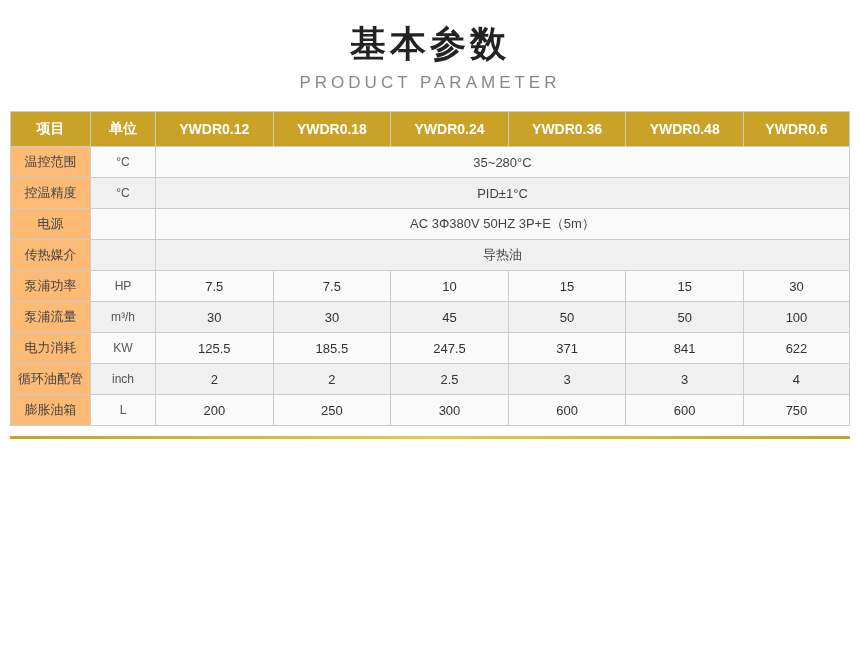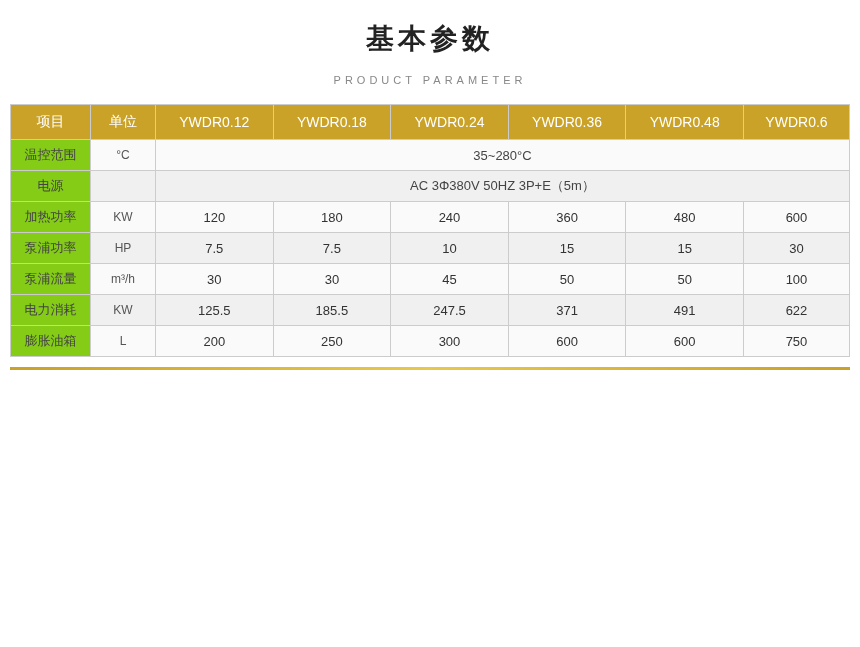--- a/index.html
+++ b/index.html
@@ -7,58 +7,58 @@
       background: #fff;
       font-family: "Microsoft YaHei", "SimHei", Arial, sans-serif;
       width: 860px;
       min-height: 647px;
       display: flex;
       flex-direction: column;
       align-items: center;
       padding: 20px 10px 20px 10px;
     }
     .main-title {
-      font-size: 28px;
+      font-size: 36px;
       font-weight: bold;
       color: #222;
       letter-spacing: 4px;
-      margin-bottom: 16px;
+      margin-bottom: 4px;
     }
     .sub-title {
-      font-size: 11px;
+      font-size: 17px;
       color: #888;
       letter-spacing: 4px;
       margin-bottom: 18px;
     }
     .param-table {
       width: 840px;
       border-collapse: collapse;
       font-size: 13px;
     }
     .param-table th, .param-table td {
       border: 1px solid #ccc;
       text-align: center;
       padding: 6px 4px;
       color: #333;
     }
     .param-table thead th {
       background: #c9a227;
       color: #fff;
-      font-weight: normal;
+      font-weight: bold;
       font-size: 14px;
       padding: 8px 4px;
     }
     .param-table tbody tr:nth-child(odd) {
       background: #fafafa;
     }
     .param-table tbody tr:nth-child(even) {
       background: #f0f0f0;
     }
     .param-table td.row-label {
-      background: #84cc16;
+      background: #fdba74;
       font-weight: normal;
       color: #444;
       text-align: center;
       width: 80px;
     }
     .param-table td.unit-cell {
       color: #555;
       width: 65px;
       font-size: 12px;
     }
@@ -92,33 +92,33 @@
         <th>YWDR0.6</th>
       </tr>
   </thead>
   <tbody id="table-body">
   <tr>
         <td class="row-label">温控范围</td>
         <td class="unit-cell">°C</td>
         <td colspan="6" class="span-cell">35~280°C</td>
       </tr>
       <tr>
+        <td class="row-label">控温精度</td>
+        <td class="unit-cell">°C</td>
+        <td colspan="6" class="span-cell">PID±1°C</td>
+      </tr>
+      <tr>
         <td class="row-label">电源</td>
         <td class="unit-cell"></td>
         <td colspan="6" class="span-cell">AC 3Φ380V 50HZ 3P+E（5m）</td>
       </tr>
       <tr>
-        <td class="row-label">加热功率</td>
-        <td class="unit-cell">KW</td>
-        <td>120</td>
-        <td>180</td>
-        <td>240</td>
-        <td>360</td>
-        <td>480</td>
-        <td>600</td>
+        <td class="row-label">传热媒介</td>
+        <td class="unit-cell"></td>
+        <td colspan="6" class="span-cell">导热油</td>
       </tr>
       <tr>
         <td class="row-label">泵浦功率</td>
         <td class="unit-cell">HP</td>
         <td>7.5</td>
         <td>7.5</td>
         <td>10</td>
         <td>15</td>
         <td>15</td>
         <td>30</td>
@@ -133,22 +133,32 @@
         <td>50</td>
         <td>100</td>
       </tr>
       <tr>
         <td class="row-label">电力消耗</td>
         <td class="unit-cell">KW</td>
         <td>125.5</td>
         <td>185.5</td>
         <td>247.5</td>
         <td>371</td>
-        <td>491</td>
+        <td>841</td>
         <td>622</td>
+      </tr>
+      <tr>
+        <td class="row-label">循环油配管</td>
+        <td class="unit-cell">inch</td>
+        <td>2</td>
+        <td>2</td>
+        <td>2.5</td>
+        <td>3</td>
+        <td>3</td>
+        <td>4</td>
       </tr>
       <tr>
         <td class="row-label">膨胀油箱</td>
         <td class="unit-cell">L</td>
         <td>200</td>
         <td>250</td>
         <td>300</td>
         <td>600</td>
         <td>600</td>
         <td>750</td>

